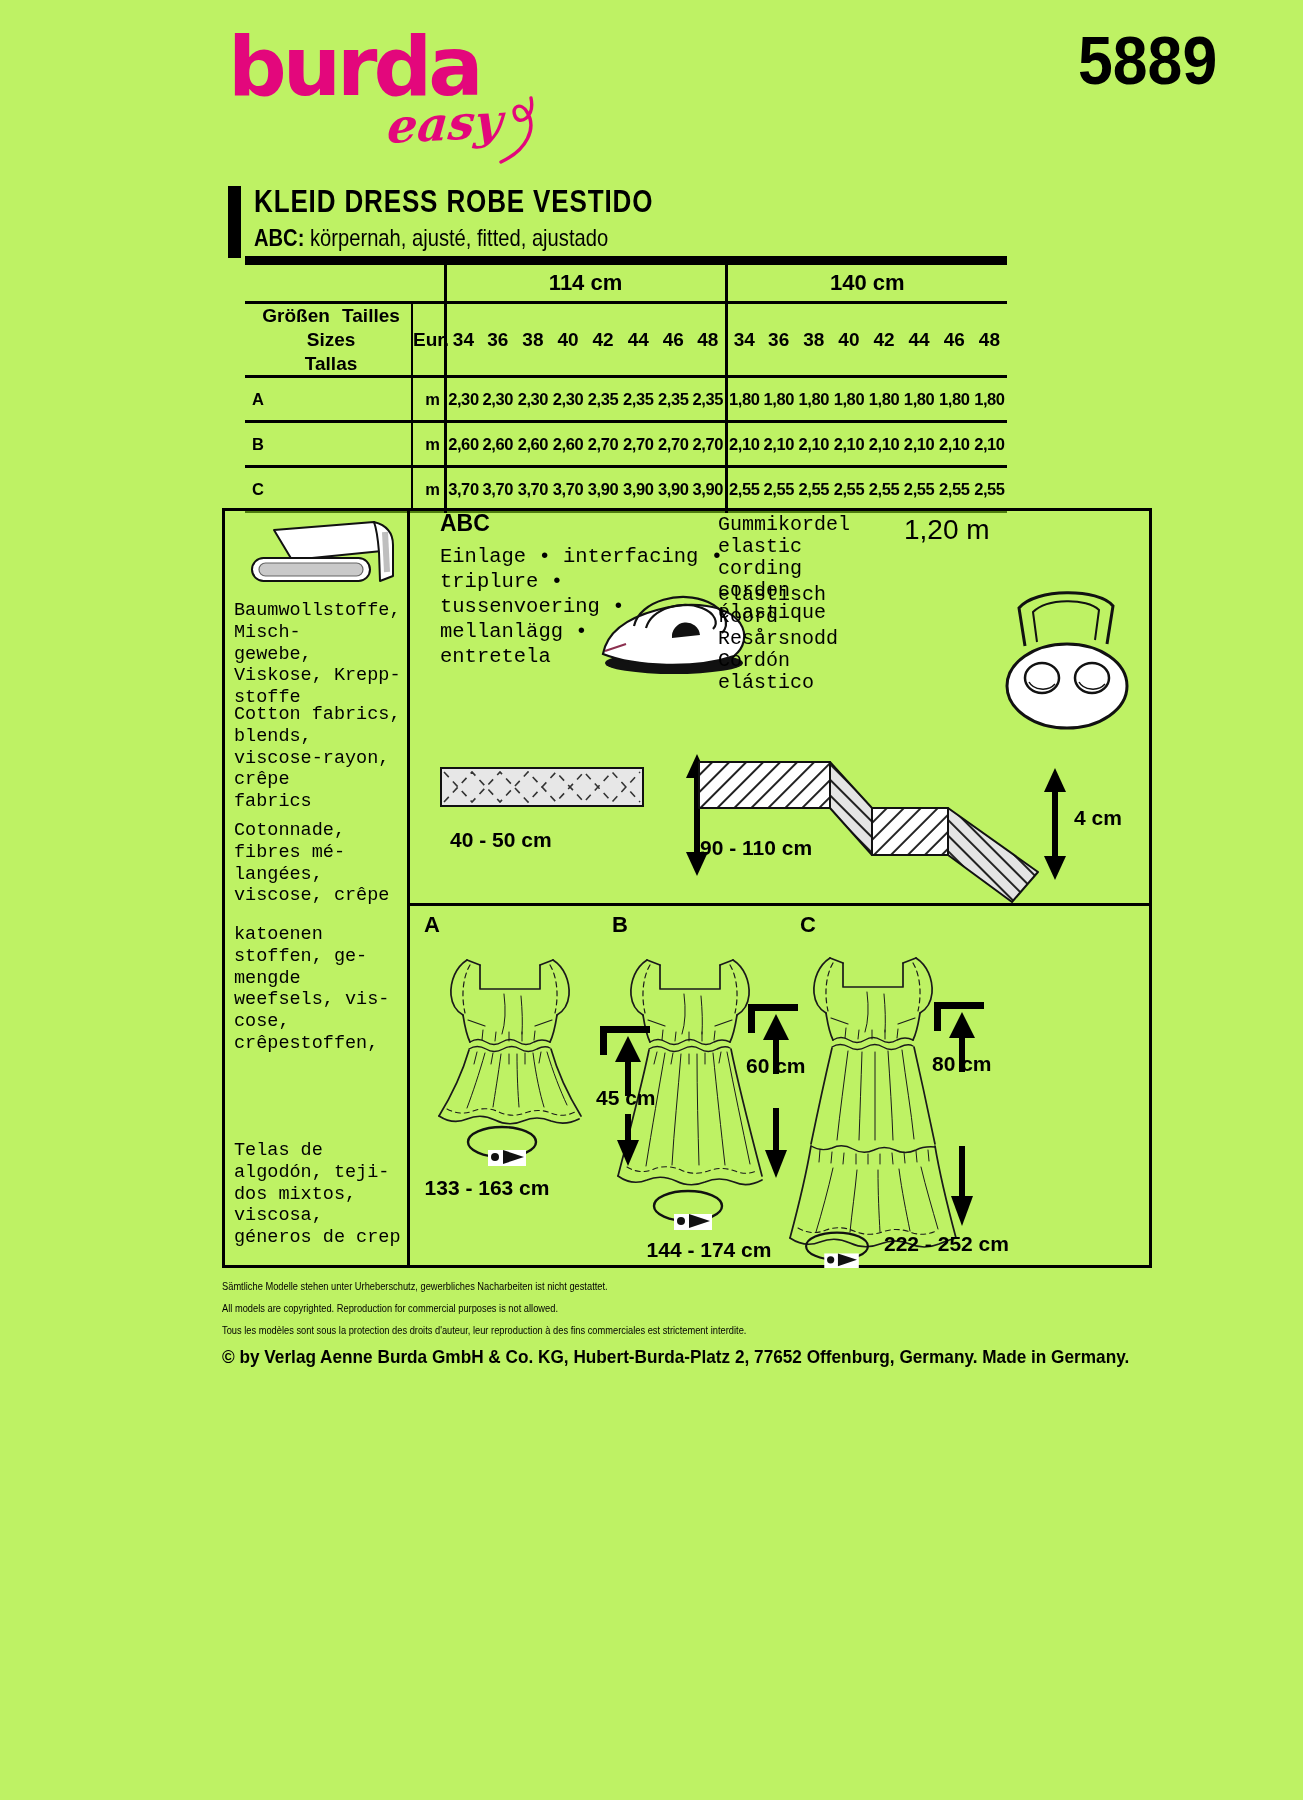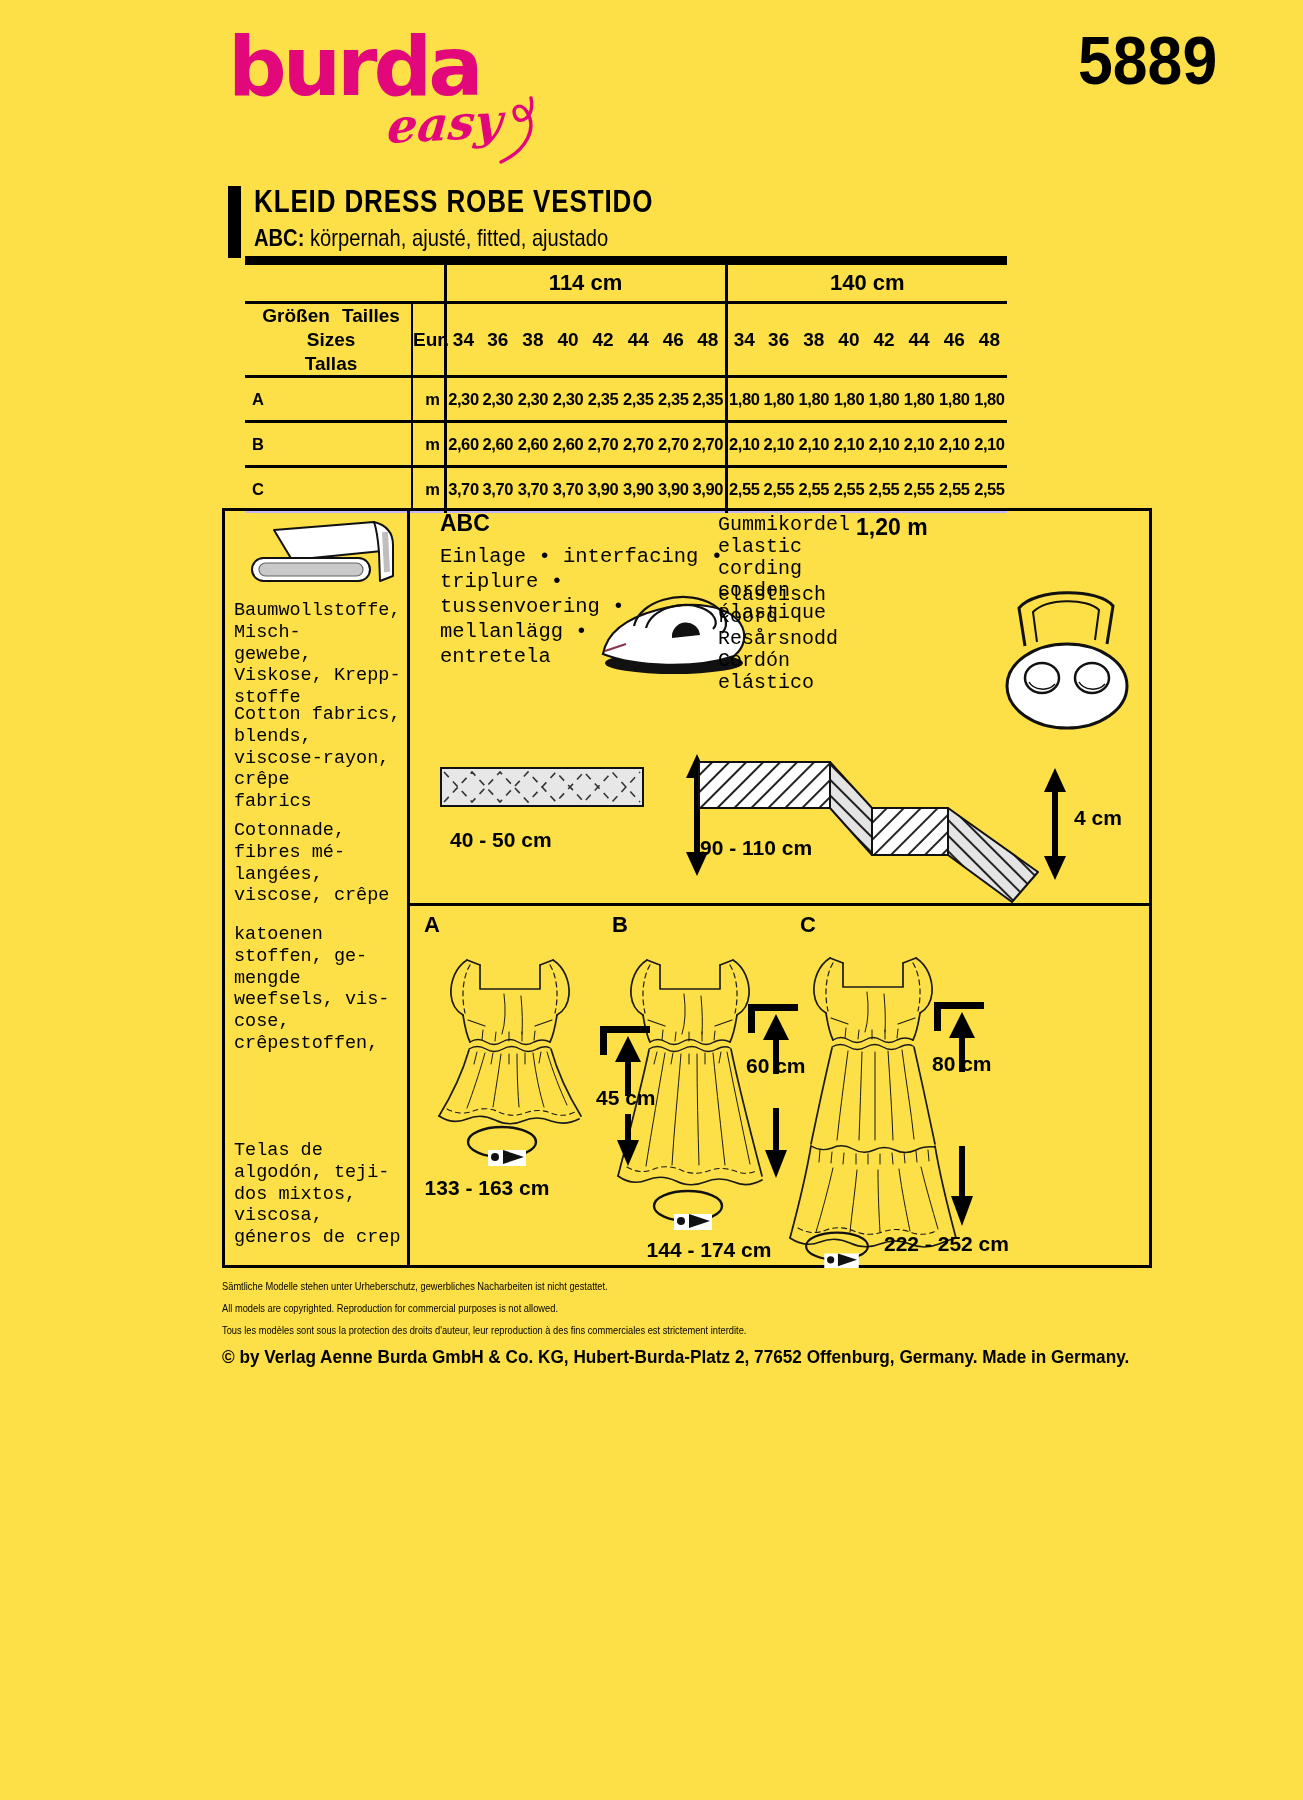--- a/index.html
+++ b/index.html
@@ -1,16 +1,16 @@
 <!DOCTYPE html>
 <html><head>
 <meta charset="utf-8">
 <style>
   html,body{margin:0;padding:0;background:#fff;}
-  .canvas{position:relative;width:1303px;height:1800px;background:#fde047;overflow:hidden;
+  .canvas{position:relative;width:1303px;height:1800px;background:#bef264;overflow:hidden;
           font-family:"Liberation Sans",sans-serif;color:#000;}
   .abs{position:absolute;}
   .cond{display:inline-block;transform:scaleX(0.84);transform-origin:0 50%;white-space:nowrap;}
   .cond9{display:inline-block;transform:scaleX(0.93);transform-origin:0 50%;white-space:nowrap;}
   .ml{white-space:pre-line;font-family:Liberation Mono, monospace;}
 
   
   .logo-word{left:228px;top:26px;font-family:"DejaVu Sans",sans-serif;font-weight:bold;
              font-size:82px;line-height:1;letter-spacing:-4px;color:#e3077c;}
   .logo-sub{left:388px;top:100px;font-family:"DejaVu Serif",serif;font-style:italic;font-weight:bold;
@@ -21,21 +21,21 @@
 
   
   .title-bar{left:228px;top:186px;width:13px;height:72px;background:#000;}
   .title-main{left:254px;top:184px;font-size:31px;font-weight:bold;letter-spacing:1px;}
   .title-sub{left:254px;top:224px;font-size:24px;}
   .title-sub b{font-weight:bold;}
 
   
   .size-table-wrap{left:245px;top:256px;}
   table.sizes{border-collapse:collapse;table-layout:fixed;width:762px;
-              border-top:9px solid #000;border-bottom:3px solid #c4b5fd;}
+              border-top:9px solid #000;border-bottom:3px solid #4d7c0f;}
   table.sizes td{padding:0;text-align:center;vertical-align:middle;font-weight:bold;}
   tr.r-width td{height:36px;font-size:22px;}
   tr.r-sizes td{height:50px;font-size:19px;}
   tr.r-data td{height:42px;font-size:16.5px;letter-spacing:-0.4px;border-top:3px solid #000;}
   tr.r-sizes td{border-top:3px solid #000;}
   td.sepR{border-right:3.5px solid #000;}
   td.thinR{border-right:2.5px solid #000;}
   td.rowlabel{text-align:center;padding-left:6px!important;font-size:18.5px;line-height:1.25;}
   td.rowlabel .ws{word-spacing:7px;}
   td.eurcell{font-size:18.5px;}
@@ -49,21 +49,21 @@
 
   .fab-text{left:234px;width:172px;font-size:18.5px;line-height:1.18;}
   .ft1{top:600px;} .ft2{top:704px;} .ft3{top:820px;} .ft4{top:924px;} .ft5{top:1036px;} .ft6{top:1140px;}
   .bolt-icon{left:236px;top:518px;}
 
   .abc-label{left:440px;top:510px;font-size:23px;font-weight:bold;}
   .interfacing-text{left:440px;top:544px;width:300px;font-size:20.5px;line-height:1.22;}
   .iron-icon{left:596px;top:584px;}
   .cording-names{left:718px;top:514px;width:170px;font-size:20px;line-height:1.1;}
   .cording-names2{left:718px;top:584px;width:170px;font-size:20px;line-height:1.1;}
-  .cording-length{left:856px;top:514px;font-size:23px;font-weight:bold;}
+  .cording-length{left:904px;top:514px;font-size:28px;font-weight:normal;}
   .stopper-icon{left:995px;top:584px;}
 
   .strip-diagram{left:440px;top:762px;}
   .dim{font-weight:bold;font-size:21px;white-space:nowrap;}
   .lab-4050{left:450px;top:828px;}
   .arrow-07{left:682px;top:754px;}
   .lab-07{left:718px;top:774px;}
   .band-diagram{left:698px;top:758px;}
   .lab-90110{left:700px;top:836px;}
   .arrow-4{left:1040px;top:768px;}

